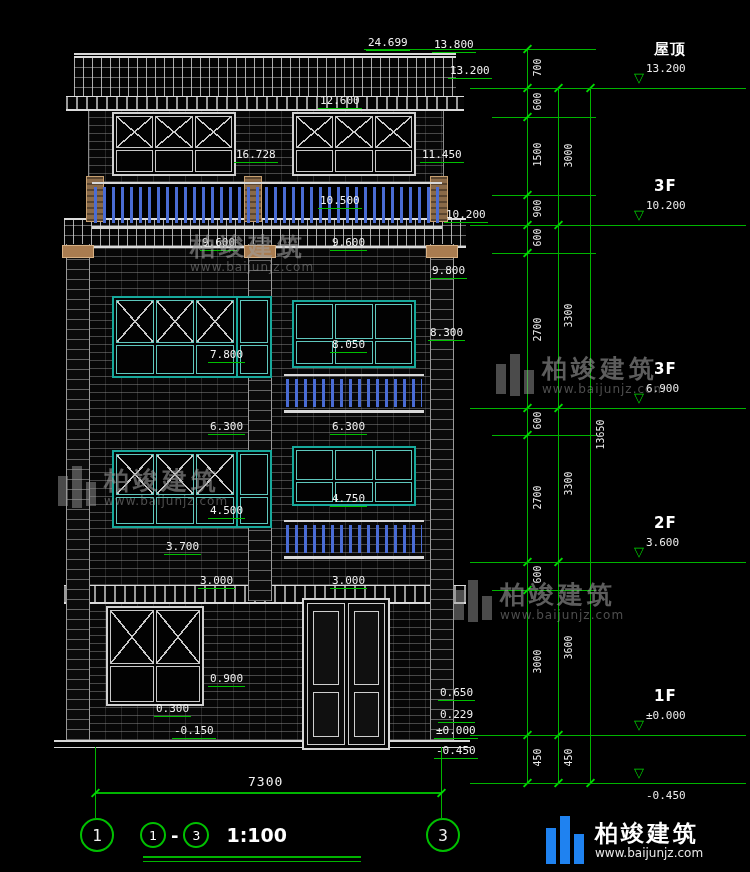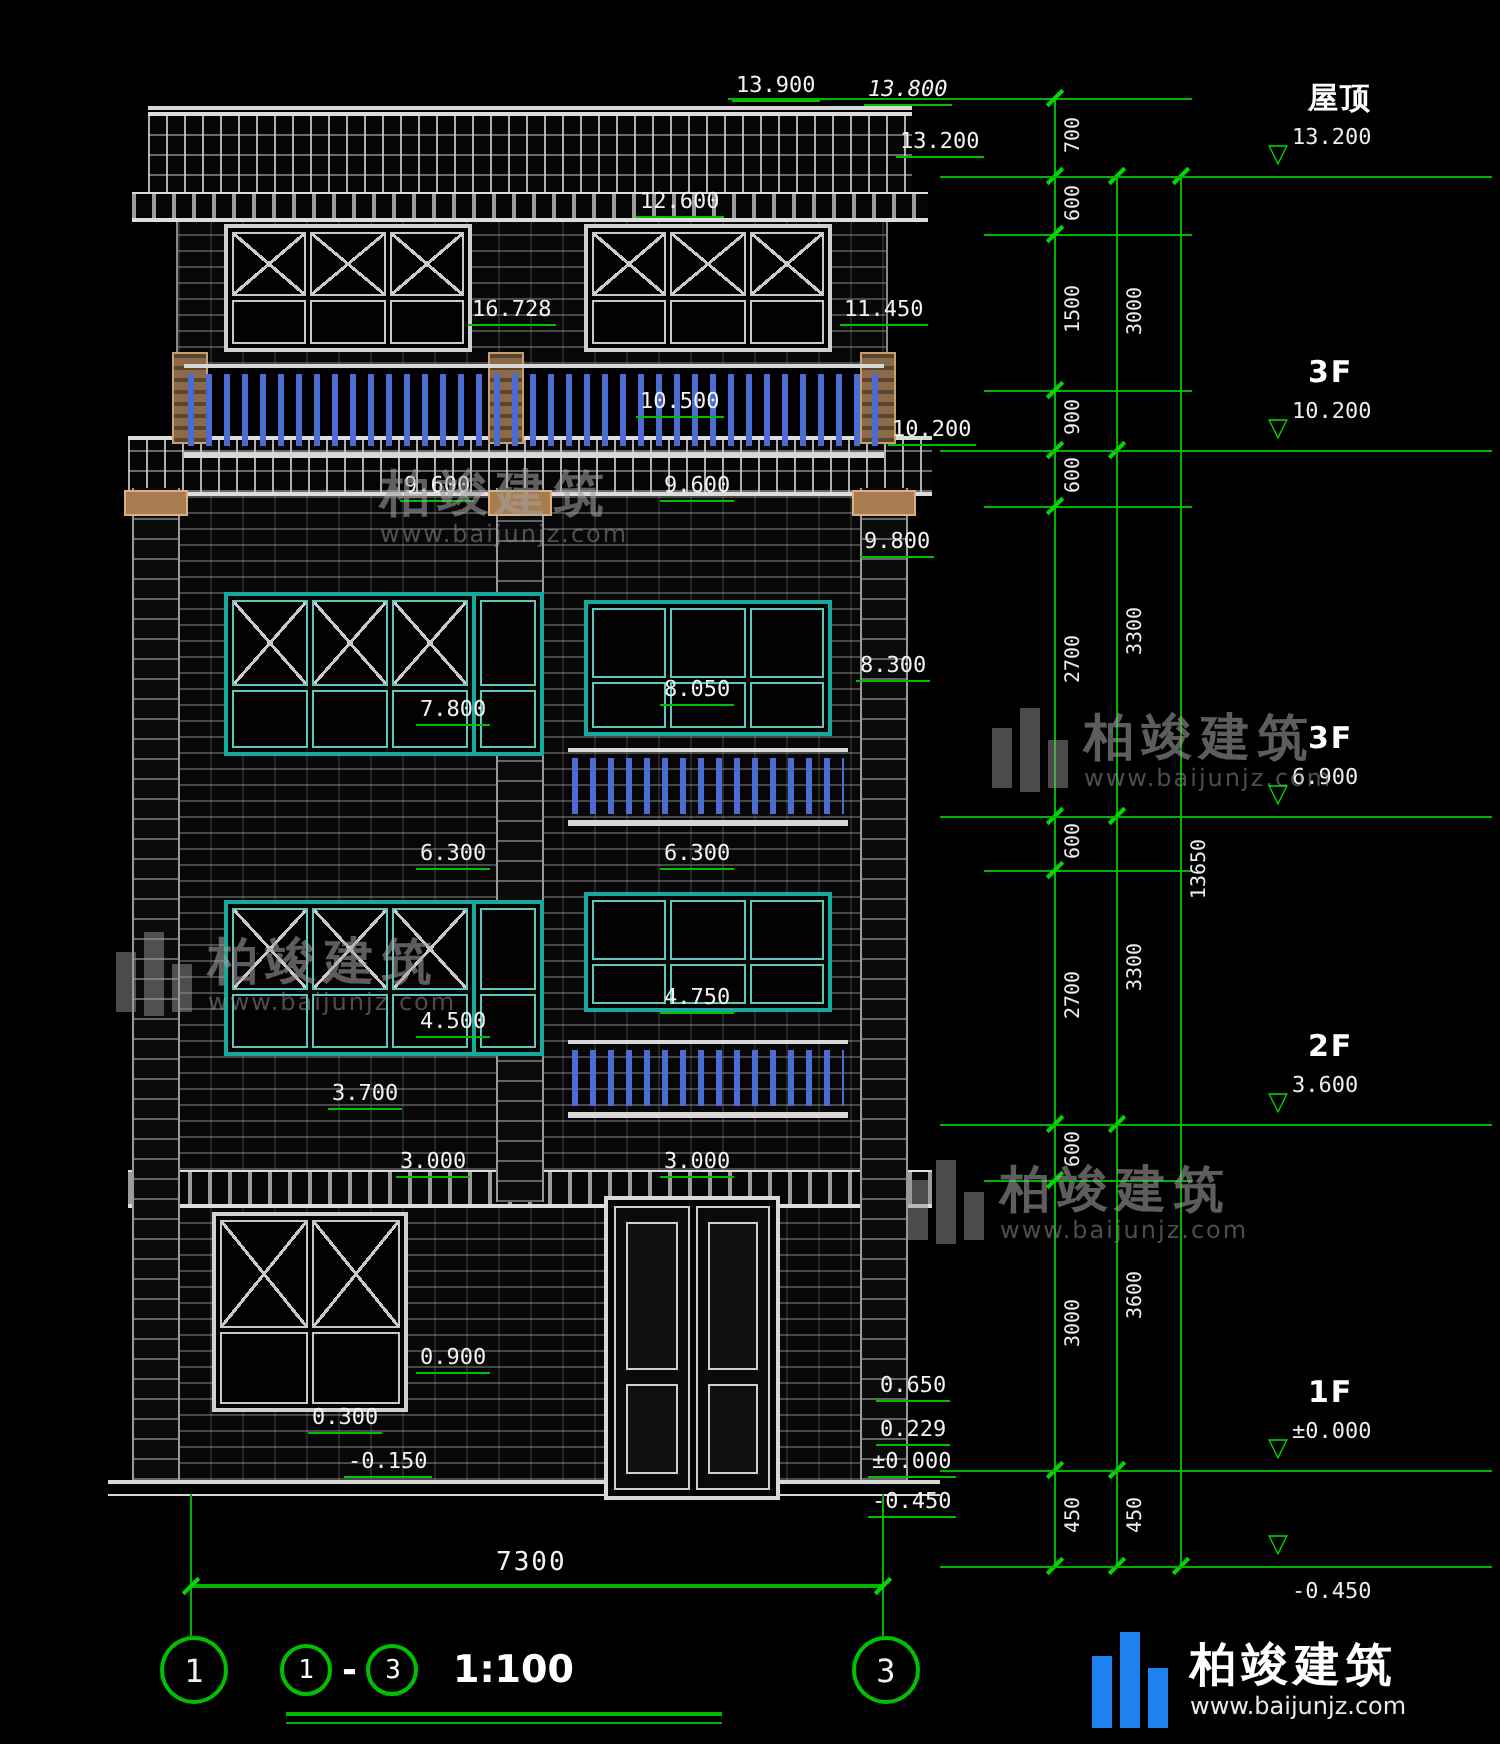--- a/index.html
+++ b/index.html
@@ -194,22 +194,22 @@
     <div class="abs door" style="left: 302px; top: 598px; width: 78px; height: 142px;">
       <div class="leaf">
         <div class="panel tall"></div>
         <div class="panel short"></div>
       </div>
       <div class="leaf">
         <div class="panel tall"></div>
         <div class="panel short"></div>
       </div>
     </div>
-    <div class="abs dimlabel" style="left: 366px; top: 36px;">13.900</div>
-    <div class="abs dimlabel" style="left: 432px; top: 38px; font-style: italic;">13.800</div>
+    <div class="abs dimlabel" style="left: 366px; top: 36px;">24.699</div>
+    <div class="abs dimlabel" style="left: 432px; top: 38px;">13.800</div>
     <div class="abs dimlabel" style="left: 448px; top: 64px;">13.200</div>
     <div class="abs dimlabel" style="left: 318px; top: 94px;">12.600</div>
     <div class="abs dimlabel" style="left: 234px; top: 148px;">16.728</div>
     <div class="abs dimlabel" style="left: 420px; top: 148px;">11.450</div>
     <div class="abs dimlabel" style="left: 318px; top: 194px;">10.500</div>
     <div class="abs dimlabel" style="left: 444px; top: 208px;">10.200</div>
     <div class="abs dimlabel" style="left: 430px; top: 228px; margin-top: 36px;">9.800</div>
     <div class="abs dimlabel" style="left: 200px; top: 236px;">9.600</div>
     <div class="abs dimlabel" style="left: 330px; top: 236px;">9.600</div>
     <div class="abs dimlabel" style="left: 428px; top: 326px;">8.300</div>

